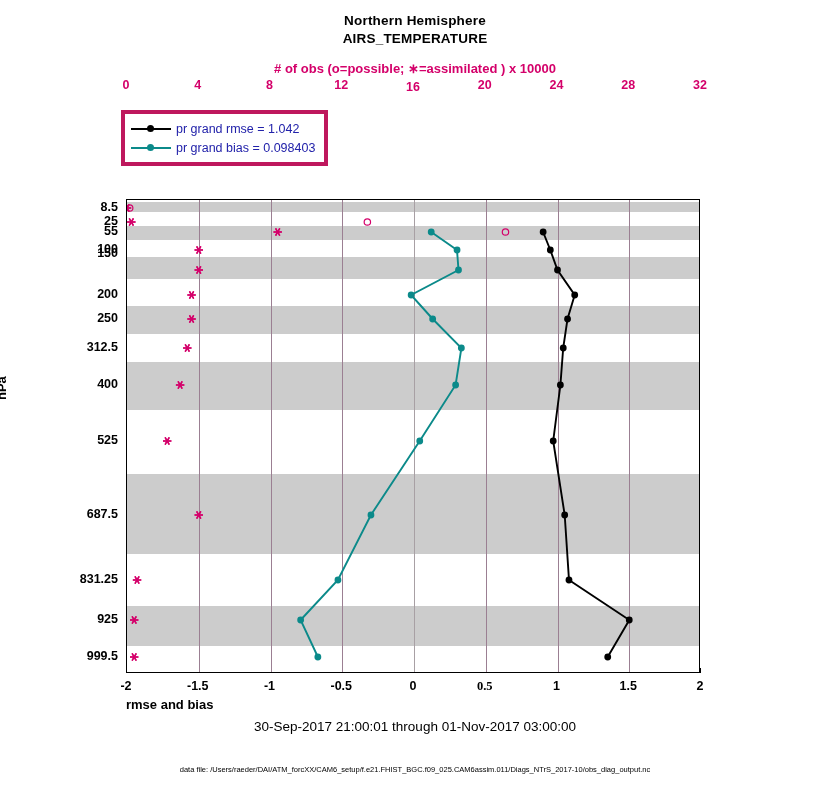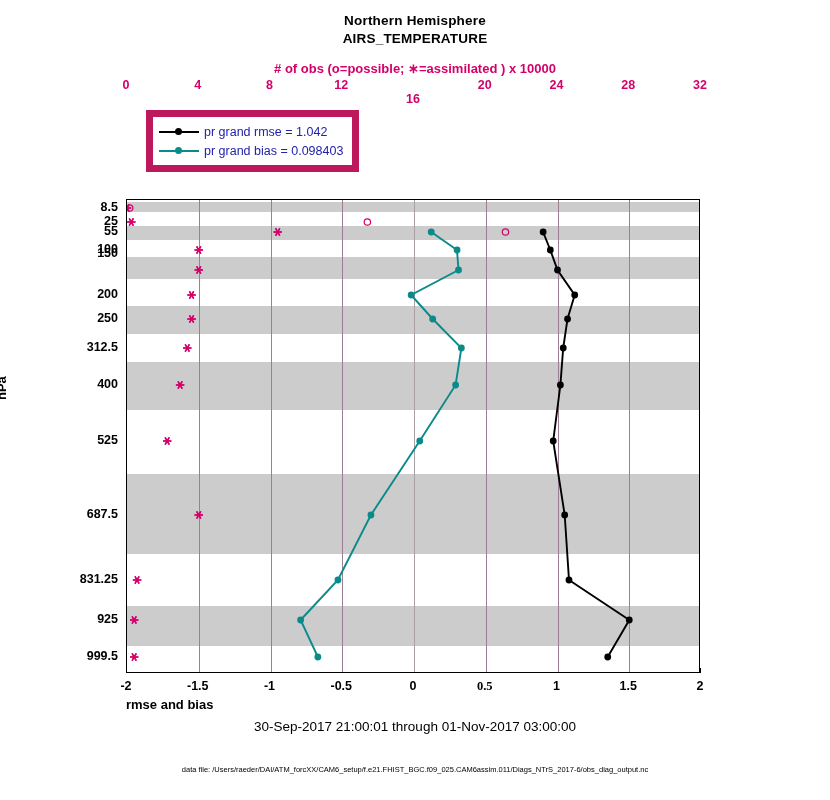--- a/index.html
+++ b/index.html
@@ -140,23 +140,23 @@
     left: 0;
     top: 765px;
     width: 830px;
     text-align: center;
     font-size: 7.5px;
   }
 
   
   .legend {
     position: absolute;
-    left: 146px;
+    left: 121px;
     top: 110px;
-    border: 7px solid #be185d;
+    border: 4px solid #be185d;
     background: #ffffff;
     padding: 5px 9px 5px 6px;
     box-sizing: border-box;
   }
   .legend-row {
     display: flex;
     align-items: center;
     height: 19px;
   }
   .legend-text {
@@ -195,21 +195,21 @@
     <div class="title-line">AIRS_TEMPERATURE</div>
   </div>
 
   <div class="obs-axis-label"># of obs (o=possible;  ∗=assimilated ) x 10000</div>
 
   <div id="top-axis">
       <div class="tick-label x-top-label" style="left: 126px; top: 78px;">0</div>
       <div class="tick-label x-top-label" style="left: 197.75px; top: 78px;">4</div>
       <div class="tick-label x-top-label" style="left: 269.5px; top: 78px;">8</div>
       <div class="tick-label x-top-label" style="left: 341.25px; top: 78px;">12</div>
-      <div class="tick-label x-top-label" style="left: 413px; top: 92px;">16</div>
+      <div class="tick-label x-top-label" style="left: 413px; top: 80px;">16</div>
       <div class="tick-label x-top-label" style="left: 484.75px; top: 78px;">20</div>
       <div class="tick-label x-top-label" style="left: 556.5px; top: 78px;">24</div>
       <div class="tick-label x-top-label" style="left: 628.25px; top: 78px;">28</div>
       <div class="tick-label x-top-label" style="left: 700px; top: 78px;">32</div>
     </div>
 
   <div id="bottom-axis">
       <div class="tick-label x-bot-label" style="left: 126px; top: 679px;">-2</div>
       <div class="tick-mark" style="left: 126px; top: 668px; width: 1px; height: 5px;"></div>
       <div class="tick-label x-bot-label" style="left: 197.75px; top: 679px;">-1.5</div>
@@ -439,14 +439,14 @@
     <div class="legend-row">
       <span class="legend-sample">
         <span class="ln" style="background:#0b8a8a"></span>
         <span class="dot" style="left:16px;background:#0b8a8a"></span>
       </span>
       <span class="legend-text">pr grand bias = 0.098403</span>
     </div>
   </div>
 
   <div class="date-range">30-Sep-2017 21:00:01 through 01-Nov-2017 03:00:00</div>
-  <div class="datafile">data file: /Users/raeder/DAI/ATM_forcXX/CAM6_setup/f.e21.FHIST_BGC.f09_025.CAM6assim.011/Diags_NTrS_2017-6/obs_diag_output.nc</div>
+  <div class="datafile">data file: /Users/raeder/DAI/ATM_forcXX/CAM6_setup/f.e21.FHIST_BGC.f09_025.CAM6assim.011/Diags_NTrS_2017-10/obs_diag_output.nc</div>
 </div>
 
 </body></html>

